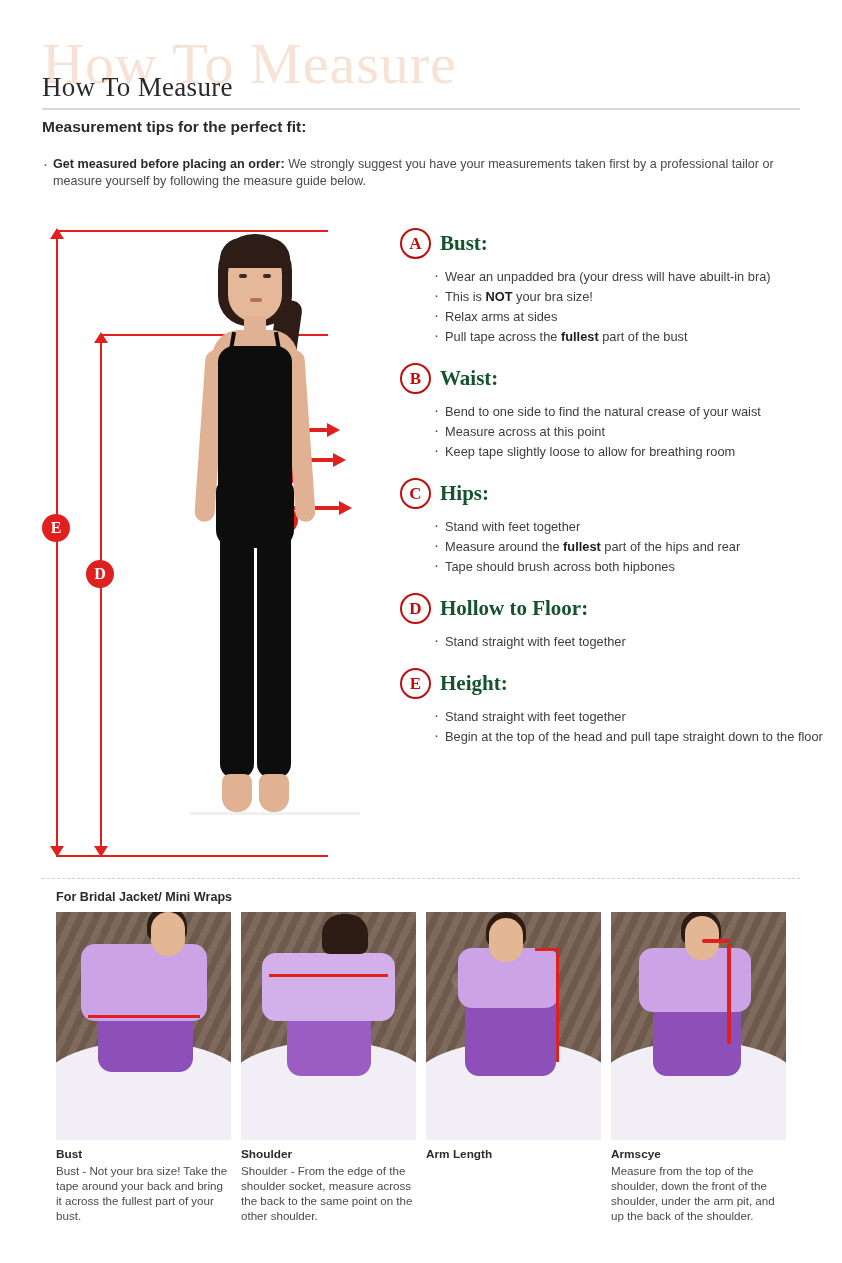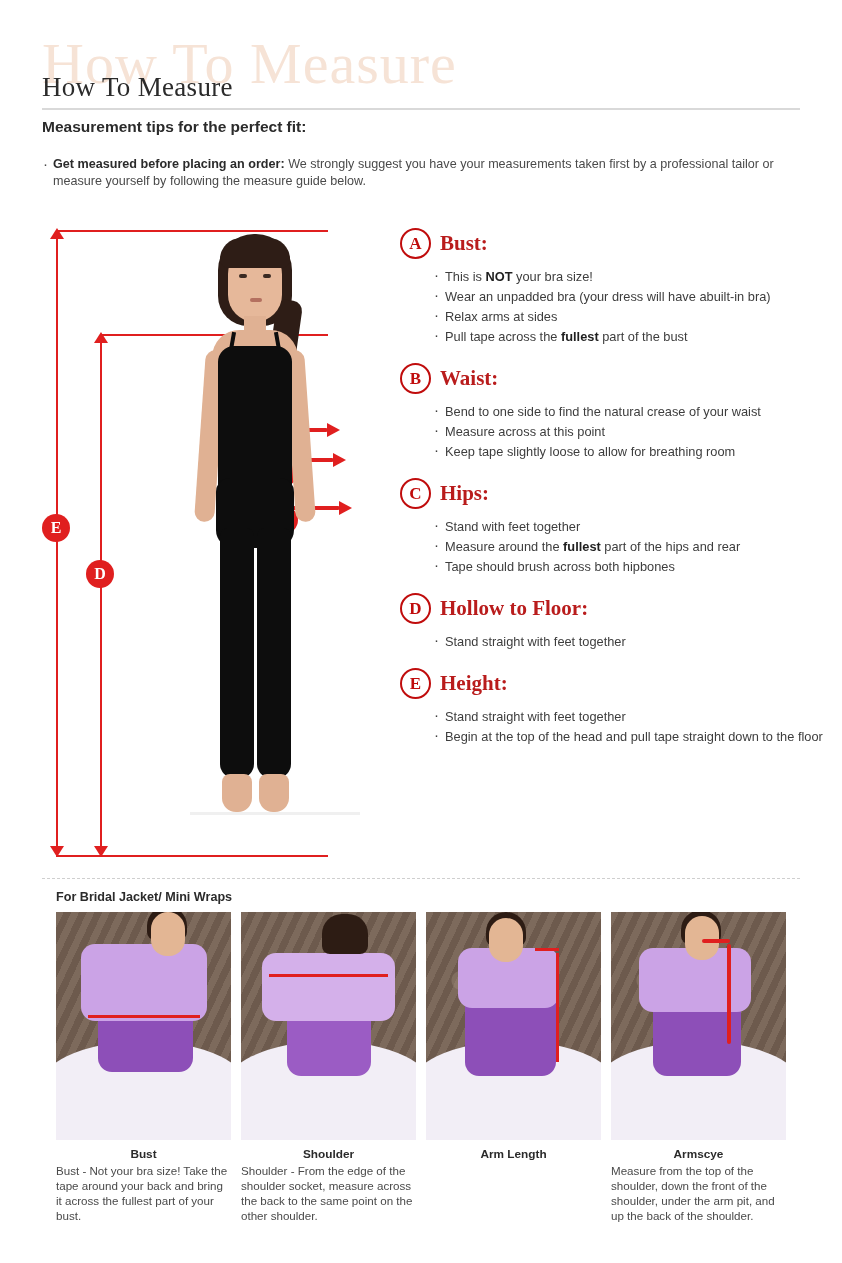--- a/index.html
+++ b/index.html
@@ -94,21 +94,21 @@
   
   .instructions{position:absolute;left:400px;top:228px;width:432px;}
   .sec{margin-bottom:16px;}
   .sec-head{display:flex;align-items:center;margin-bottom:8px;}
   .sec-letter{
     width:27px;height:27px;border-radius:50%;border:2px solid #c00c0c;color:#c00c0c;
     font-family:"Liberation Serif", serif;font-size:17px;font-weight:bold;
     display:flex;align-items:center;justify-content:center;margin-right:9px;
   }
   .sec-title{
-    font-family:"Liberation Serif", serif;font-size:21px;color:#b91c1c;font-weight:bold;
+    font-family:"Liberation Serif", serif;font-size:21px;color:#14532d;font-weight:bold;
   }
   .sec ul{list-style:none;margin:0;padding:0 0 0 34px;}
   .sec li{position:relative;padding-left:11px;font-size:12.8px;line-height:20px;color:#3d3d3d;}
   .sec li:before{content:"·";position:absolute;left:0;top:-2px;font-size:15px;color:#3d3d3d;}
   .sec li b{font-weight:bold;color:#1f1f1f;}
 
   
   .dash{position:absolute;left:42px;top:878px;width:758px;border-top:1px dashed #cfcfcf;}
   .bridal-head{position:absolute;left:56px;top:890px;font-size:12.6px;font-weight:bold;color:#2b2b2b;}
   .cards{position:absolute;left:56px;top:912px;width:730px;display:flex;gap:10px;}
@@ -123,21 +123,21 @@
      radial-gradient(circle at 20% 30%, #a89383 0 9px, transparent 10px),
      radial-gradient(circle at 70% 60%, #a89383 0 9px, transparent 10px),
      radial-gradient(circle at 45% 85%, #a89383 0 8px, transparent 9px);}
   .skirt{position:absolute;left:-12%;bottom:-6px;width:124%;height:46%;background:#f2eef6;border-radius:50% 50% 6px 6px;}
   .bodice{position:absolute;left:26%;top:26%;width:48%;height:40%;background:#8d4fb8;border-radius:10px 10px 14px 14px;}
   .bodice.lav{background:#9b5cc4;}
   .jacket{position:absolute;background:#cba3e6;border-radius:14px;}
   .head{position:absolute;width:34px;height:44px;background:#e3b694;border-radius:17px 17px 16px 16px;}
   .hairb{position:absolute;width:40px;height:34px;background:#2d1c14;border-radius:20px 20px 8px 8px;}
   .redline{position:absolute;background:#e01f1f;}
-  .card-title{margin-top:7px;font-size:11.8px;font-weight:bold;color:#2b2b2b;text-align:center;}
+  .card-title{margin-top:7px;font-size:11.8px;font-weight:bold;color:#2b2b2b;}
   .card-text{margin-top:2px;font-size:11.6px;line-height:15px;color:#4a4a4a;}
 </style>
 </head>
 <body>
 
 <div class="page">
 
   <div class="ghost-title">How To Measure</div>
   <div class="main-title">How To Measure</div>
   <div class="rule"></div>
@@ -210,22 +210,22 @@
   </div>
 
   <div class="instructions">
 
     <div class="sec">
       <div class="sec-head">
         <div class="sec-letter">A</div>
         <div class="sec-title">Bust:</div>
       </div>
       <ul>
+        <li><span>Wear an unpadded bra (your dress will have abuilt-in bra)</span></li>
         <li><span>This is </span><b>NOT</b><span> your bra size!</span></li>
-        <li><span>Wear an unpadded bra (your dress will have abuilt-in bra)</span></li>
         <li><span>Relax arms at sides</span></li>
         <li><span>Pull tape across the </span><b>fullest</b><span> part of the bust</span></li>
       </ul>
     </div>
 
     <div class="sec">
       <div class="sec-head">
         <div class="sec-letter">B</div>
         <div class="sec-title">Waist:</div>
       </div>

